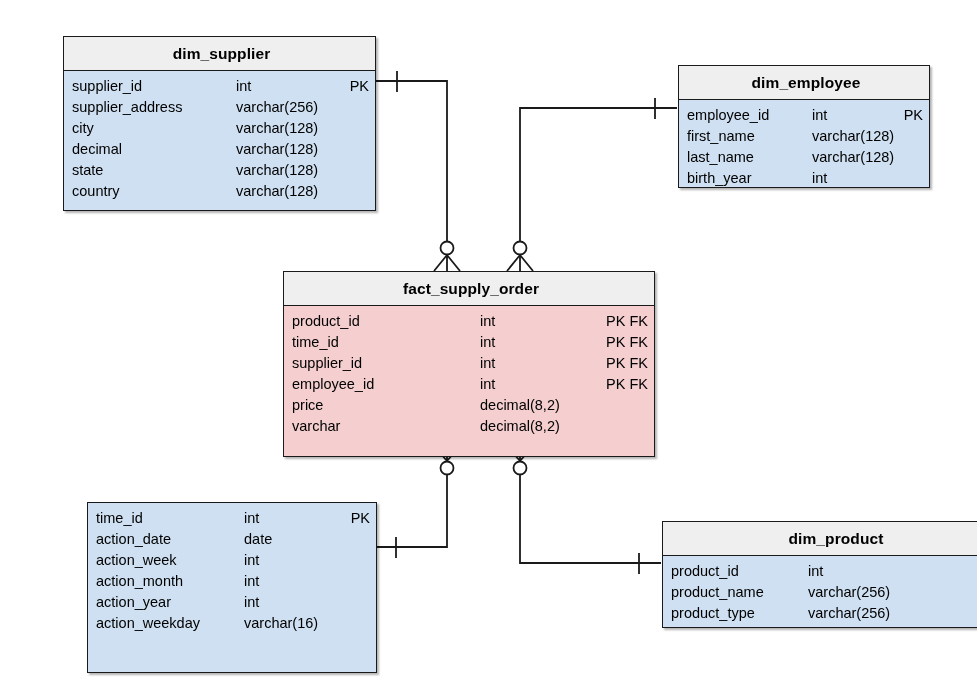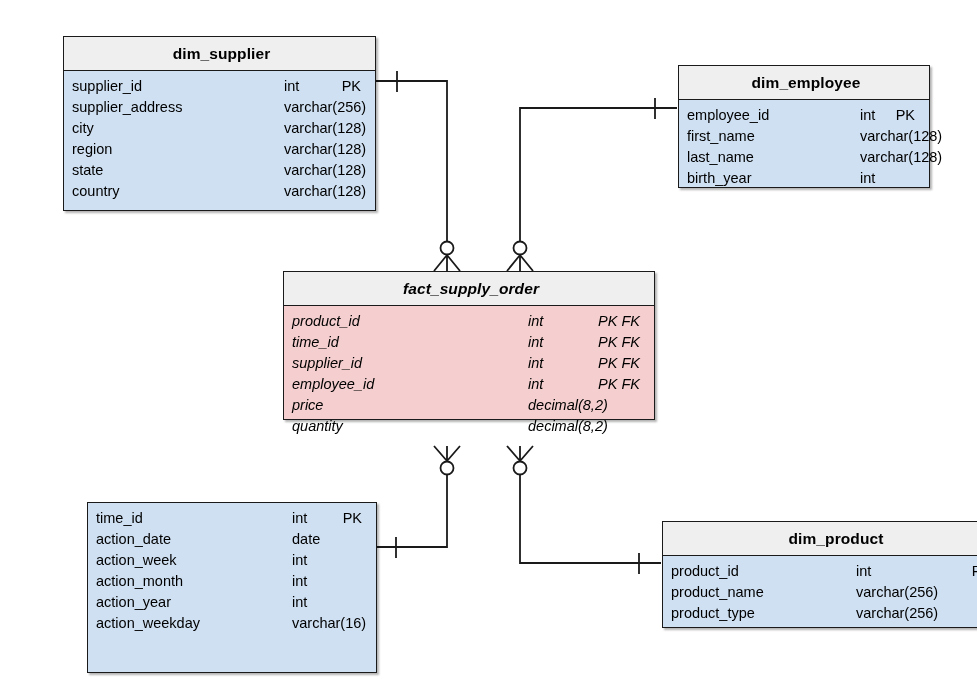--- a/index.html
+++ b/index.html
@@ -44,40 +44,39 @@
     border-bottom: 1.6px solid #1a1a1a;
     text-align: center;
     font-weight: bold;
     font-size: 15.5px;
     color: #000000;
     line-height: 1;
     padding: 9px 0 8px 4px;
     letter-spacing: 0.1px;
   }
   .entity-body {
-    padding: 5px 8px 7px 0;
+    padding: 5px 0 7px 0;
   }
   .field-row {
     display: block;
     position: relative;
     height: 21px;
     line-height: 21px;
     font-size: 14.5px;
     color: #000000;
     white-space: nowrap;
   }
   .f-name {
     position: absolute;
     left: 8px;
     top: 0;
   }
   .f-type {
     position: absolute;
     top: 0;
-    margin-left: 48px;
   }
   .f-key {
     position: absolute;
     top: 0;
     right: 6px;
     text-align: left;
   }
   
   .t-supplier .f-type { left: 172px; }
   .t-employee .f-type { left: 133px; }
@@ -137,21 +136,21 @@
             <span class="f-name">supplier_address</span>
             <span class="f-type">varchar(256)</span>
             <span class="f-key"></span>
           </div>
           <div class="field-row">
             <span class="f-name">city</span>
             <span class="f-type">varchar(128)</span>
             <span class="f-key"></span>
           </div>
           <div class="field-row">
-            <span class="f-name">region</span>
+            <span class="f-name">decimal</span>
             <span class="f-type">varchar(128)</span>
             <span class="f-key"></span>
           </div>
           <div class="field-row">
             <span class="f-name">state</span>
             <span class="f-type">varchar(128)</span>
             <span class="f-key"></span>
           </div>
           <div class="field-row">
             <span class="f-name">country</span>
@@ -178,21 +177,21 @@
             <span class="f-type">varchar(128)</span>
             <span class="f-key"></span>
           </div>
           <div class="field-row">
             <span class="f-name">birth_year</span>
             <span class="f-type">int</span>
             <span class="f-key"></span>
           </div>
         </div>
       </div>
-      <div class="entity fact t-fact" style="left: 283px; top: 271px; width: 372px; height: 149px; font-style: italic;">
+      <div class="entity fact t-fact" style="left: 283px; top: 271px; width: 372px; height: 186px;">
         <div class="entity-header">fact_supply_order</div>
         <div class="entity-body">
           <div class="field-row">
             <span class="f-name">product_id</span>
             <span class="f-type">int</span>
             <span class="f-key">PK FK</span>
           </div>
           <div class="field-row">
             <span class="f-name">time_id</span>
             <span class="f-type">int</span>
@@ -207,21 +206,21 @@
             <span class="f-name">employee_id</span>
             <span class="f-type">int</span>
             <span class="f-key">PK FK</span>
           </div>
           <div class="field-row">
             <span class="f-name">price</span>
             <span class="f-type">decimal(8,2)</span>
             <span class="f-key"></span>
           </div>
           <div class="field-row">
-            <span class="f-name">quantity</span>
+            <span class="f-name">varchar</span>
             <span class="f-type">decimal(8,2)</span>
             <span class="f-key"></span>
           </div>
         </div>
       </div>
       <div class="entity t-time" style="left: 87px; top: 502px; width: 290px; height: 171px;">
         <div class="entity-body">
           <div class="field-row">
             <span class="f-name">time_id</span>
             <span class="f-type">int</span>

